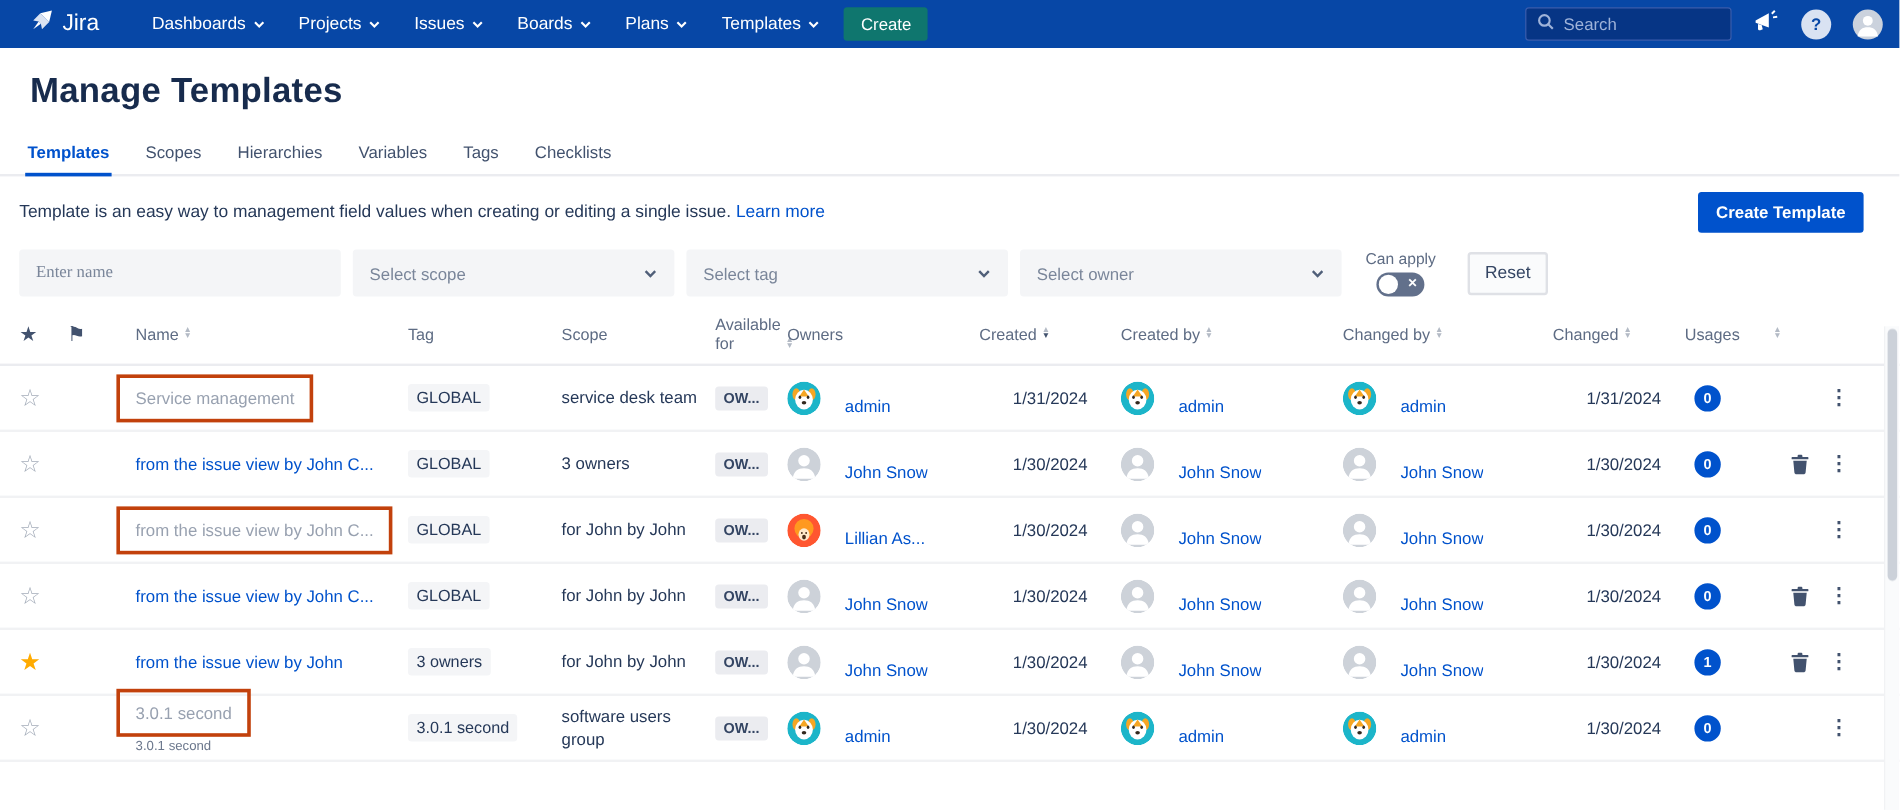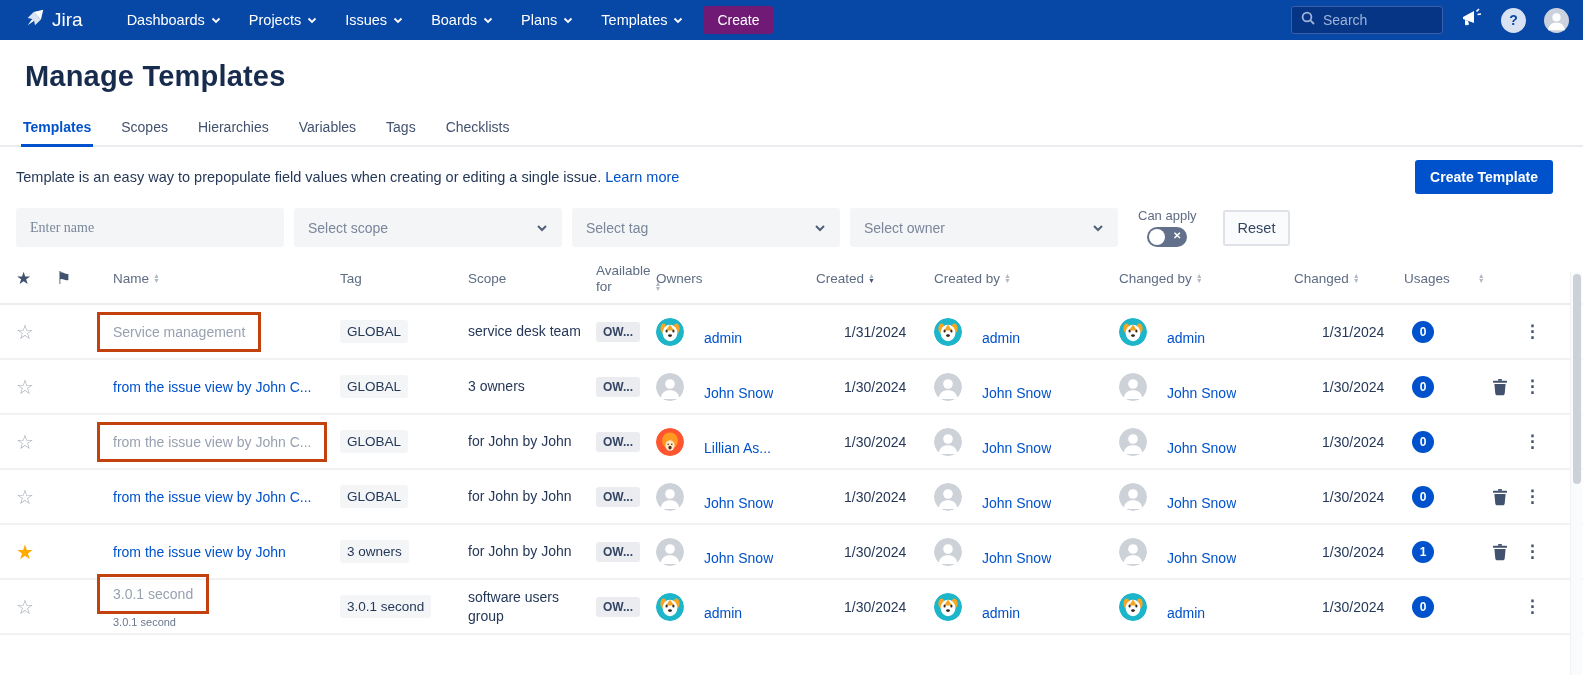--- a/index.html
+++ b/index.html
@@ -4,23 +4,23 @@
 <style>
   * { margin:0; padding:0; box-sizing:border-box; }
   html,body { width:1583px; height:675px; overflow:hidden; background:#fff;
     font-family:"Liberation Sans", sans-serif; color:#172B4D; }
 
   
   .navbar { height:40px; background:#0747A6; display:flex; align-items:center; padding:0 14px; }
   .nav-logo { display:flex; align-items:center; gap:6px; color:#fff; font-size:19px; font-weight:500; margin:0 34px 0 10px; }
   .nav-menus { display:flex; align-items:flex-start; gap:8px; }
   .nav-item { display:flex; align-items:center; gap:6px; color:#fff; font-size:14.5px; padding:6px 10px; border-radius:3px; cursor:pointer; }
-  .nav-create { background:#701a75; color:#fff; font-size:14px; font-weight:500; border:none; border-radius:3px; padding:6px 14px; margin-left:10px; cursor:pointer; }
+  .nav-create { background:#0f766e; color:#fff; font-size:14px; font-weight:500; border:none; border-radius:3px; padding:6px 14px; margin-left:10px; cursor:pointer; }
   .nav-right { margin-left:auto; display:flex; align-items:center; gap:18px; }
-  .nav-search { display:flex; align-items:center; gap:8px; background:#063585; border:1px solid #3A5DAD; border-radius:3px; height:28px; width:152px; padding:0 9px; }
+  .nav-search { display:flex; align-items:center; gap:8px; background:#063585; border:1px solid #3A5DAD; border-radius:3px; height:28px; width:172px; padding:0 9px; }
   .nav-search input { background:transparent; border:none; outline:none; color:#fff; font-size:14px; width:120px; font-family:inherit; }
   .nav-search input::placeholder { color:#9FB3D9; }
   .nav-circle { width:25px; height:25px; border-radius:50%; background:#D9E2F2; display:flex; align-items:center; justify-content:center; color:#0747A6; font-weight:bold; font-size:14px; cursor:pointer; }
 
   
   .page-title { font-size:29px; font-weight:700; color:#172B4D; padding:20px 0 0 25px; letter-spacing:.2px; }
   .tabs { display:flex; gap:26px; padding:26px 0 0 21px; border-bottom:2px solid #EBECF0; }
   .tab { font-size:14px; color:#42526E; padding:0 2px 9px 2px; cursor:pointer; border-bottom:3px solid transparent; margin-bottom:-2px; }
   .tab.active { color:#0052CC; font-weight:700; border-bottom-color:#0052CC; }
 
@@ -159,21 +159,21 @@
   <div class="tab active">Templates</div>
   <div class="tab">Scopes</div>
   <div class="tab">Hierarchies</div>
   <div class="tab">Variables</div>
   <div class="tab">Tags</div>
   <div class="tab">Checklists</div>
 </div>
 
 <div class="desc-band">
   <div class="desc">
-    <span>Template is an easy way to prepopulate field values when creating or editing a single issue.</span>
+    <span>Template is an easy way to management field values when creating or editing a single issue.</span>
     <a>Learn more</a>
   </div>
   <button class="btn-primary">Create Template</button>
 </div>
 
 <div class="filters">
   <div class="f-input">
     <input type="text" placeholder="Enter name" style="">
   </div>
   <div class="f-select">

